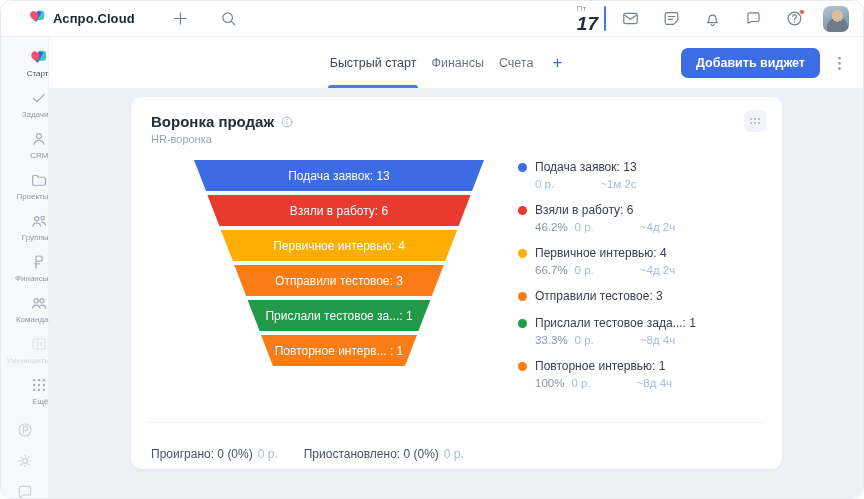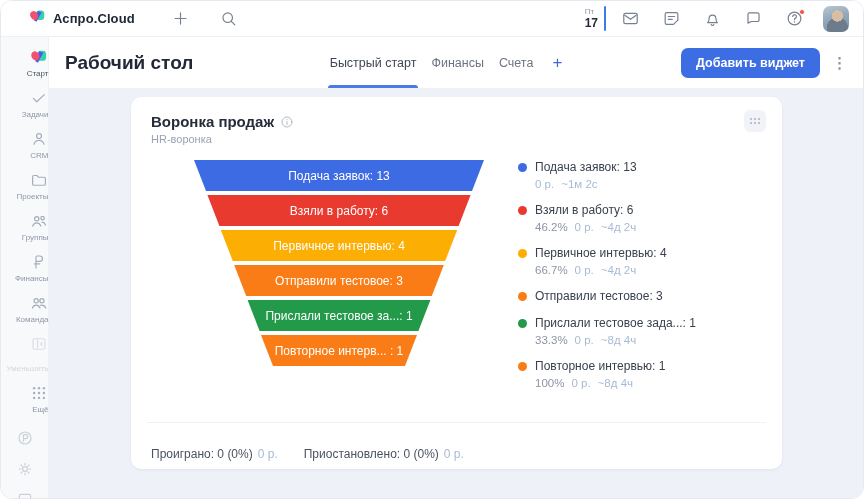--- a/index.html
+++ b/index.html
@@ -13,41 +13,41 @@
   .logo { display:flex; align-items:center; gap:7px; cursor:pointer; }
   .logo svg { width:17px; height:17px; }
   .logo-text { font-size:13px; font-weight:700; color:#212835; letter-spacing:.1px; }
   .tb-btn { display:flex; align-items:center; justify-content:center; width:24px; height:24px; cursor:pointer; }
   .ti { width:19px; height:19px; stroke:#76808f; fill:none; stroke-width:1.5; stroke-linecap:round; stroke-linejoin:round; }
   .tb-plus { margin-left:34px; }
   .tb-search { margin-left:24px; }
   .tb-right { margin-left:auto; display:flex; align-items:center; gap:12px; }
   .date-block { display:flex; flex-direction:column; align-items:flex-start; line-height:1; cursor:pointer; }
   .date-weekday { font-size:8px; color:#8f99a9; margin-bottom:1px; }
-  .date-day { font-size:12px; font-weight:600; color:#232a38; }
+  .date-day { font-size:19px; font-weight:600; color:#232a38;font-style:italic; }
   .date-divider { width:2px; height:25px; background:#3e7be8; border-radius:1px; margin-left:-6px; }
   .tb-action { position:relative; }
   .badge-dot { position:absolute; top:2px; right:1px; width:6px; height:6px; border-radius:50%; background:#f4503e; border:1px solid #fff; }
   .avatar { width:26px; height:26px; border-radius:7px; cursor:pointer;
     background:
       radial-gradient(circle at 55% 38%, #d9bfa2 0 26%, transparent 27%),
       radial-gradient(circle at 55% 85%, #6d7c8d 0 40%, transparent 41%),
       linear-gradient(165deg,#b7c6d2 0%,#93a7ba 45%,#7d8ea2 100%);
   }
   
   .app-body { display:flex; height:462px; }
   
   .sidebar { width:48px; background:#f8f9fb; border-right:1px solid #eef1f5; display:flex; flex-direction:column; align-items:center; padding-top:10px; flex:none; }
   .sb-item { display:flex; flex-direction:column; align-items:flex-end; width:48px; margin-bottom:10px; cursor:pointer; }
   .sb-item .sb-ic { width:19px; height:19px; display:flex; align-items:center; justify-content:center; }
   .gi { width:18px; height:18px; stroke:#a6aebd; fill:none; stroke-width:1.6; stroke-linecap:round; stroke-linejoin:round; }
   .gi-f { width:18px; height:18px; fill:#a6aebd; }
   .sb-label { font-size:8px; color:#8f98a8; margin-top:3px; max-width:46px; white-space:nowrap; overflow:hidden; }
   .sb-item.active .sb-label { color:#4a5260; }
-  .sb-item.faded { opacity:.35;gap:8px; }
+  .sb-item.faded { opacity:.35; }
   .sb-footer { display:flex; flex-direction:column; align-items:center; margin-top:2px; }
   .sb-fi { width:24px; height:24px; display:flex; align-items:center; justify-content:center; margin-bottom:7px; opacity:.55; cursor:pointer; }
   
   .main { flex:1; display:flex; flex-direction:column; min-width:0; }
   .page-header { height:52px; background:#fff; border-bottom:1px solid #edf0f4; display:flex; align-items:center; padding:0 16px; position:relative; }
   .page-title { font-size:19px; font-weight:700; color:#222836; }
   .tabs { position:absolute; left:0; right:16px; height:100%; display:flex; align-items:center; justify-content:center; gap:15px; pointer-events:none; }
   .tab { position:relative; height:100%; display:flex; align-items:center; font-size:12.5px; color:#6c7483; cursor:pointer; pointer-events:auto; }
   .tab.active { color:#3f4754; }
   .tab.active::after { content:""; position:absolute; left:-2px; right:-2px; bottom:0; height:3px; border-radius:3px 3px 0 0; background:#4a79e8; }
@@ -69,21 +69,21 @@
   .chart-row { display:flex; margin-top:15px; }
   .funnel-col { width:333px; flex:none; padding-left:43px; }
   .funnel-stage { width:290px; height:31px; margin-bottom:4px; display:flex; align-items:center; justify-content:center; color:#fff; font-size:12px; cursor:pointer; }
   .legend-col { flex:1; padding-left:34px; padding-top:0; }
   .legend-item { position:relative; padding-left:17px; margin-bottom:12px; }
   .legend-dot { position:absolute; left:0; top:3px; width:9px; height:9px; border-radius:50%; }
   .legend-line1 { font-size:12px; color:#39404e; line-height:15px; }
   .legend-line2 { font-size:11.5px; margin-top:3px; line-height:13px; }
   .lg-pct { color:#8d95a4; margin-right:7px; }
   .lg-money { color:#a7bbd4; margin-right:7px; }
-  .lg-time { color:#a7bbd4; }
+  .lg-time { color:#a7bbd4;margin-left:39px; }
   .card-divider { position:absolute; left:16px; right:16px; bottom:46px; height:1px; background:#eef1f5; }
   .stats-row { position:absolute; left:20px; bottom:8px; display:flex; align-items:center; gap:26px; font-size:12px; }
   .stat-label { color:#4a5260; }
   .stat-money { color:#a7bbd4; margin-left:5px; }
 </style>
 </head>
 <body>
 
 <div class="app">
 
@@ -260,21 +260,20 @@
           <div class="sb-fi">
             <svg class="gi" viewBox="0 0 24 24">
               <path d="M4.5 6.5a2 2 0 0 1 2-2h11a2 2 0 0 1 2 2v7.5a2 2 0 0 1-2 2H9.5L5 19.5v-3.5h-.5z"></path>
             </svg>
           </div>
         </div>
     </div>
 
     <div class="main">
       <div class="page-header">
-        <div class="page-title">Рабочий стол</div>
         <div class="tabs" id="tabs">
             <div class="tab active">Быстрый старт</div>
             <div class="tab">Финансы</div>
             <div class="tab">Счета</div>
             <div class="tab-add">+</div>
           </div>
         <div class="ph-right">
           <button class="btn-primary">Добавить виджет</button>
           <div class="kebab">⋮</div>
         </div>

